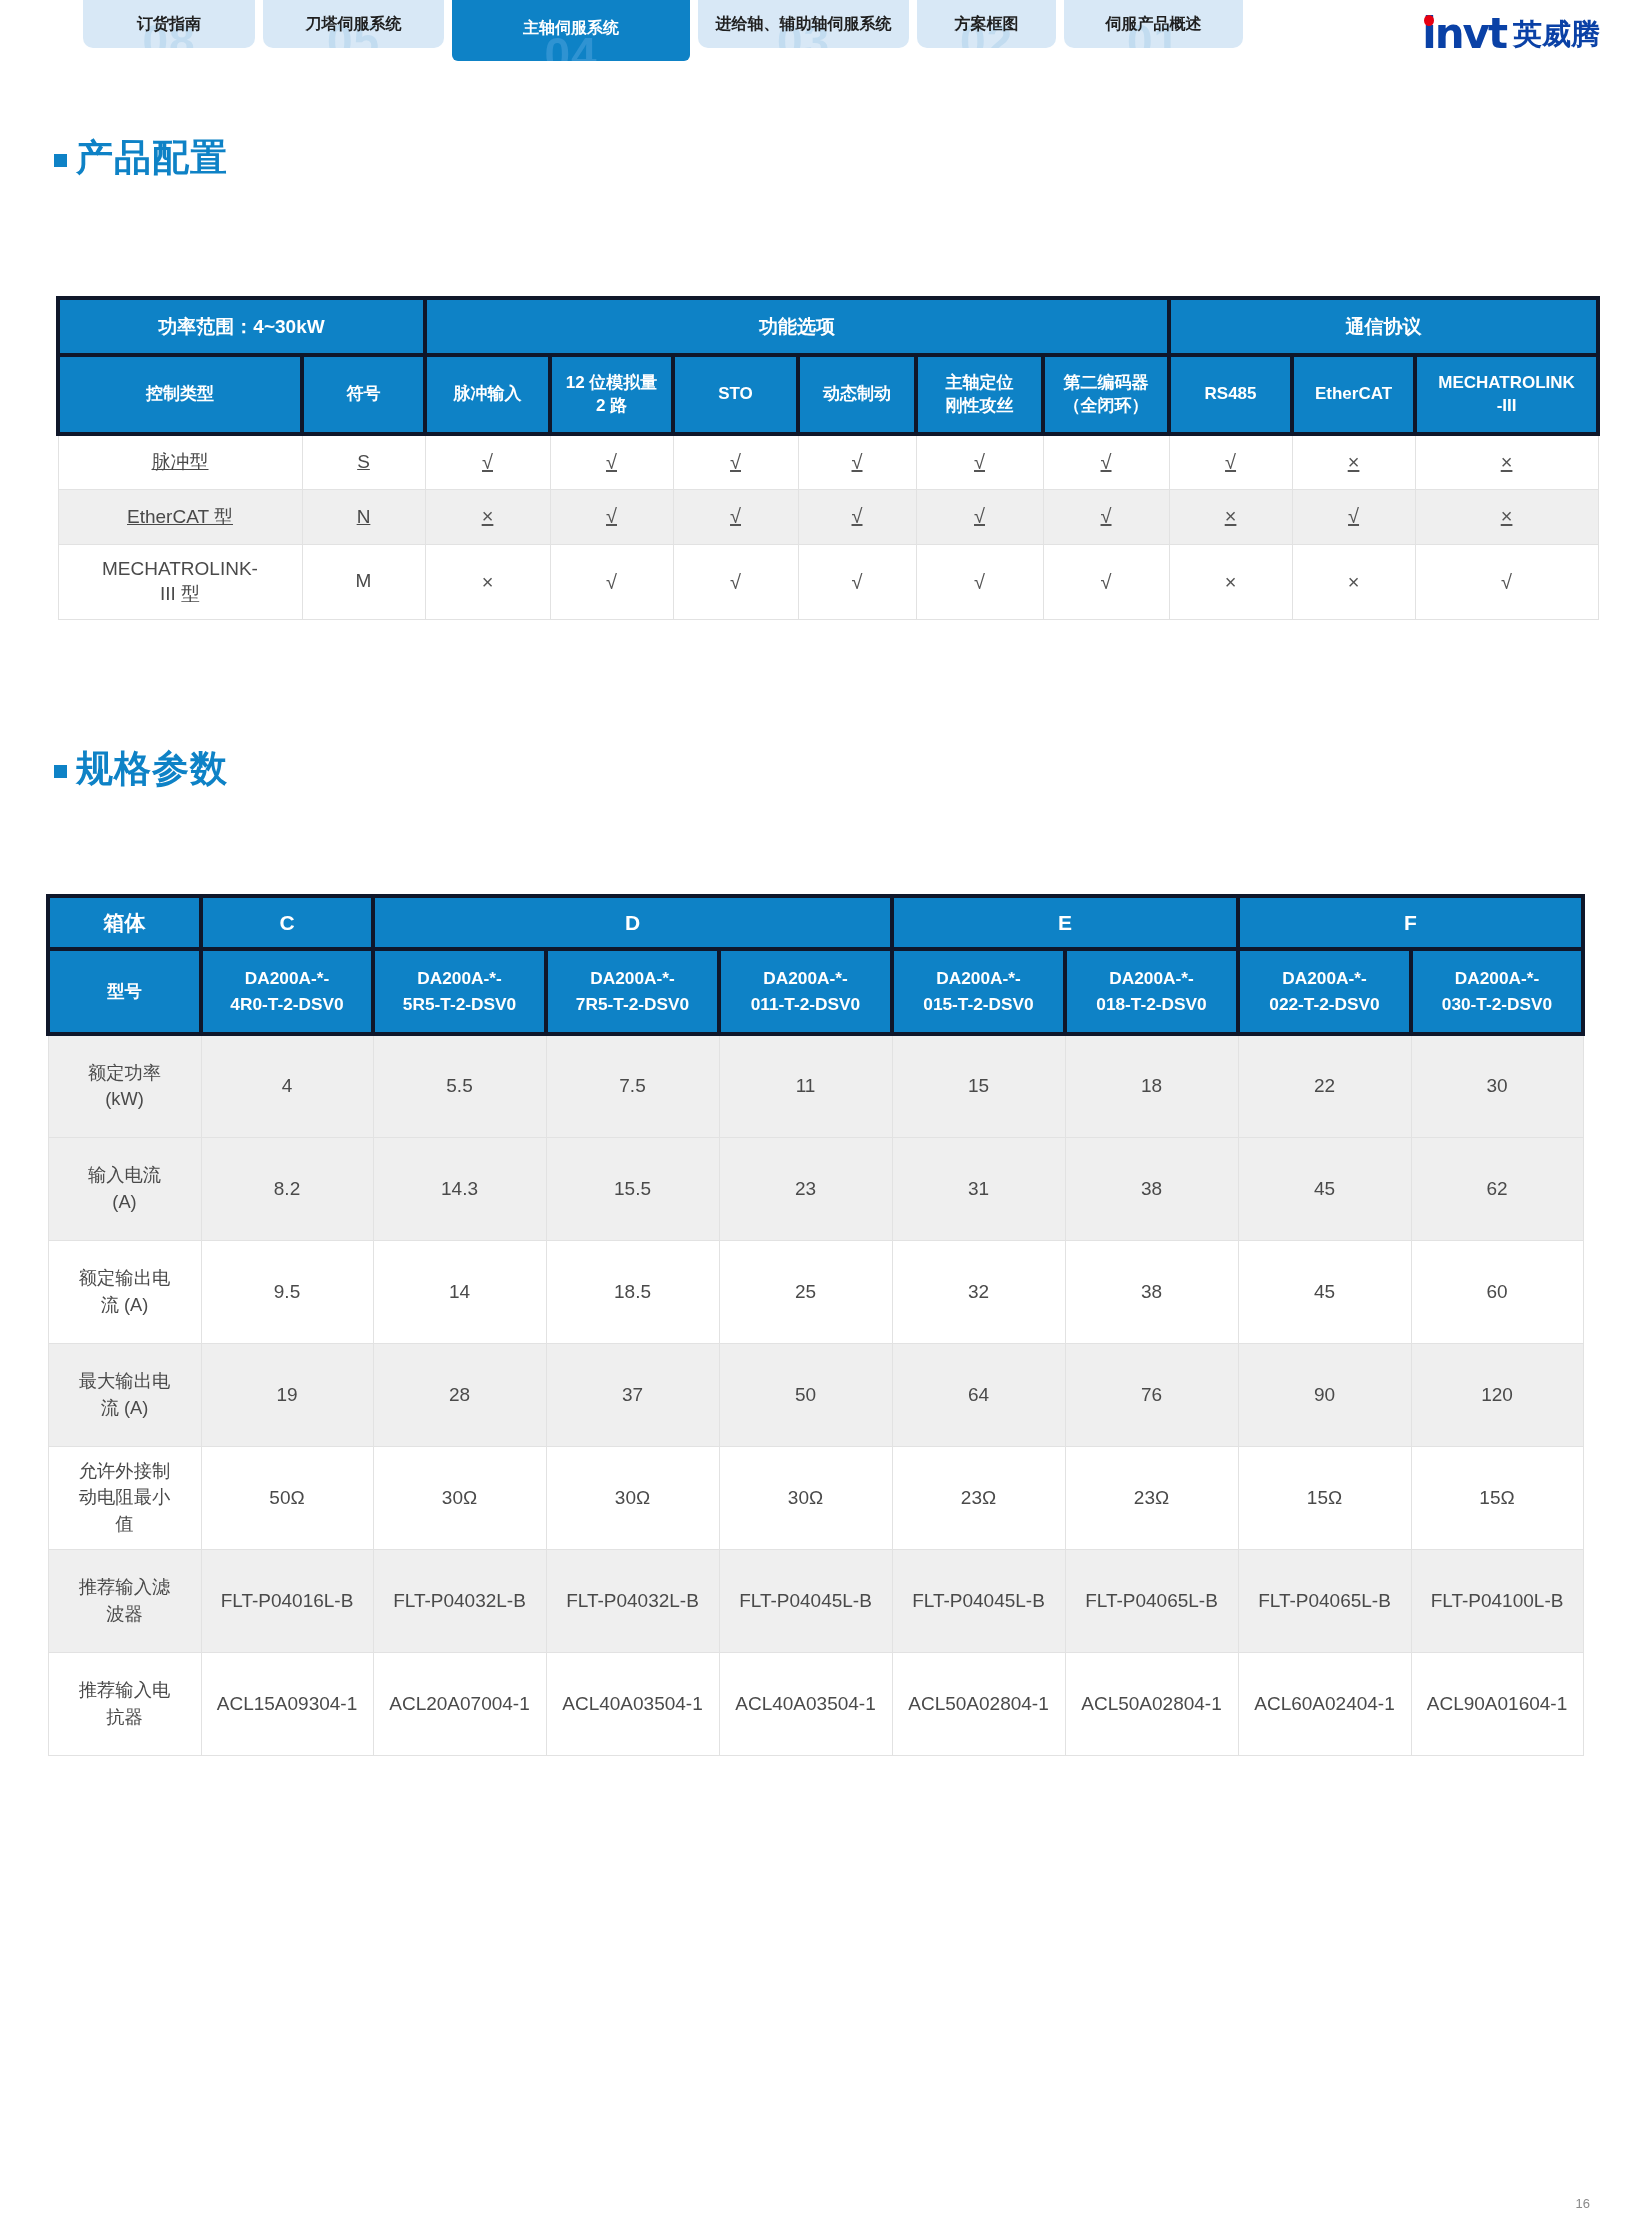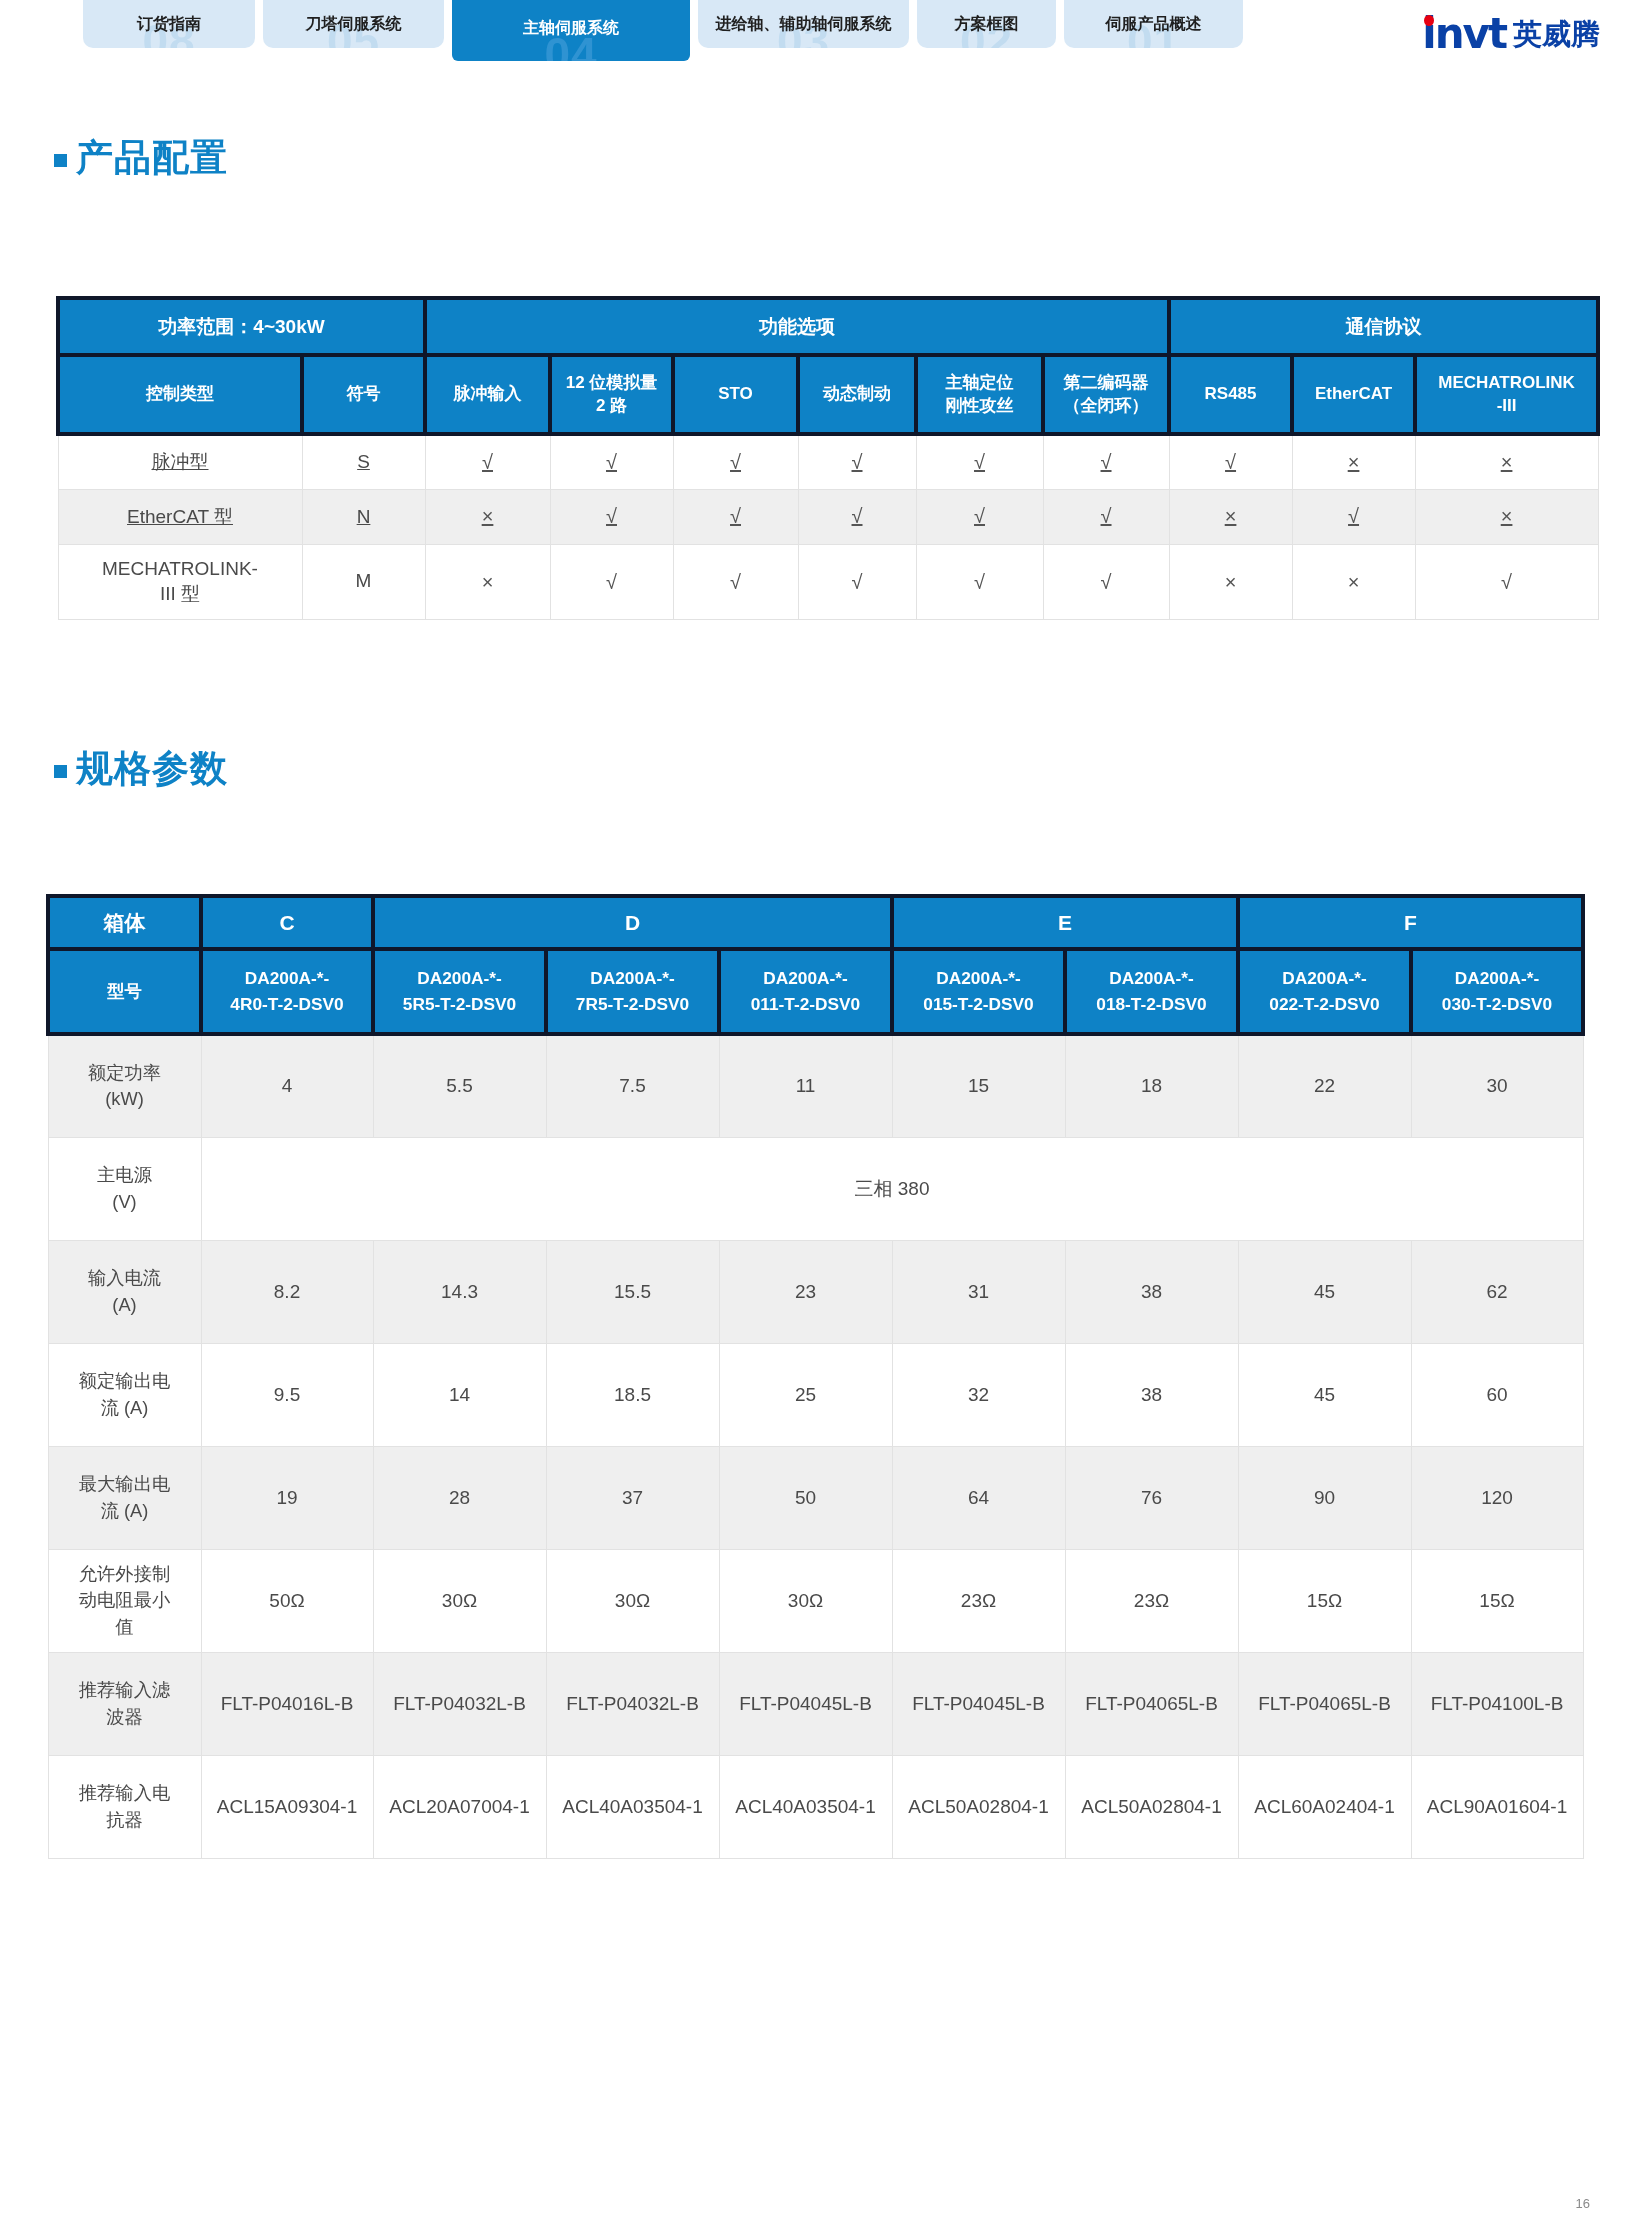--- a/index.html
+++ b/index.html
@@ -235,25 +235,20 @@
 (kW)</td>
         <td>4</td>
         <td>5.5</td>
         <td>7.5</td>
         <td>11</td>
         <td>15</td>
         <td>18</td>
         <td>22</td>
         <td>30</td>
       </tr>
-      <tr>
-        <td class="rowlabel">主电源
-(V)</td>
-        <td colspan="8">三相 380</td>
-      </tr>
       <tr class="stripe">
         <td class="rowlabel">输入电流
 (A)</td>
         <td>8.2</td>
         <td>14.3</td>
         <td>15.5</td>
         <td>23</td>
         <td>31</td>
         <td>38</td>
         <td>45</td>

